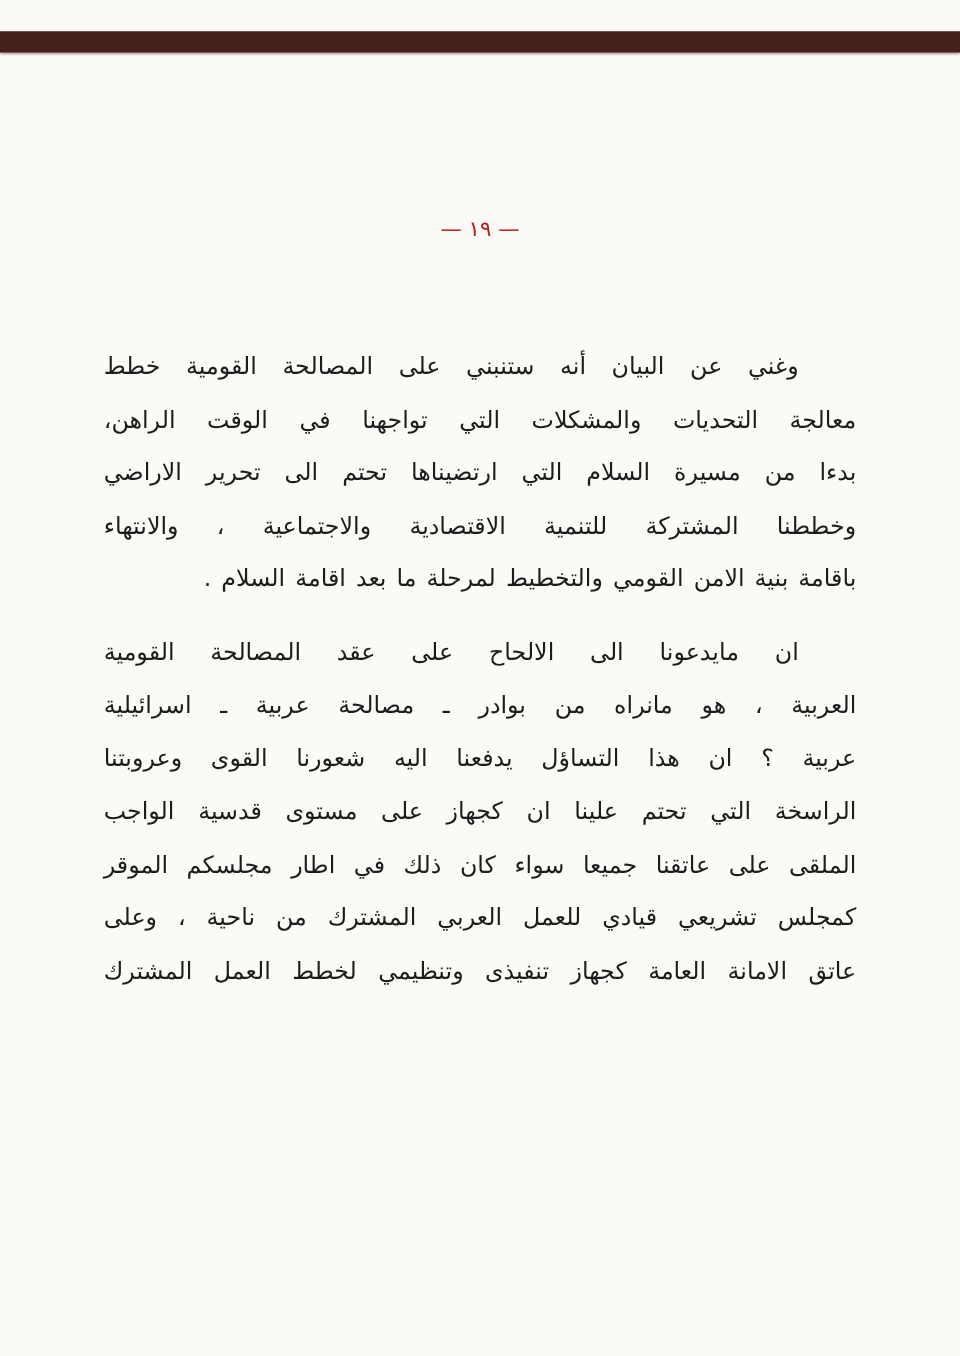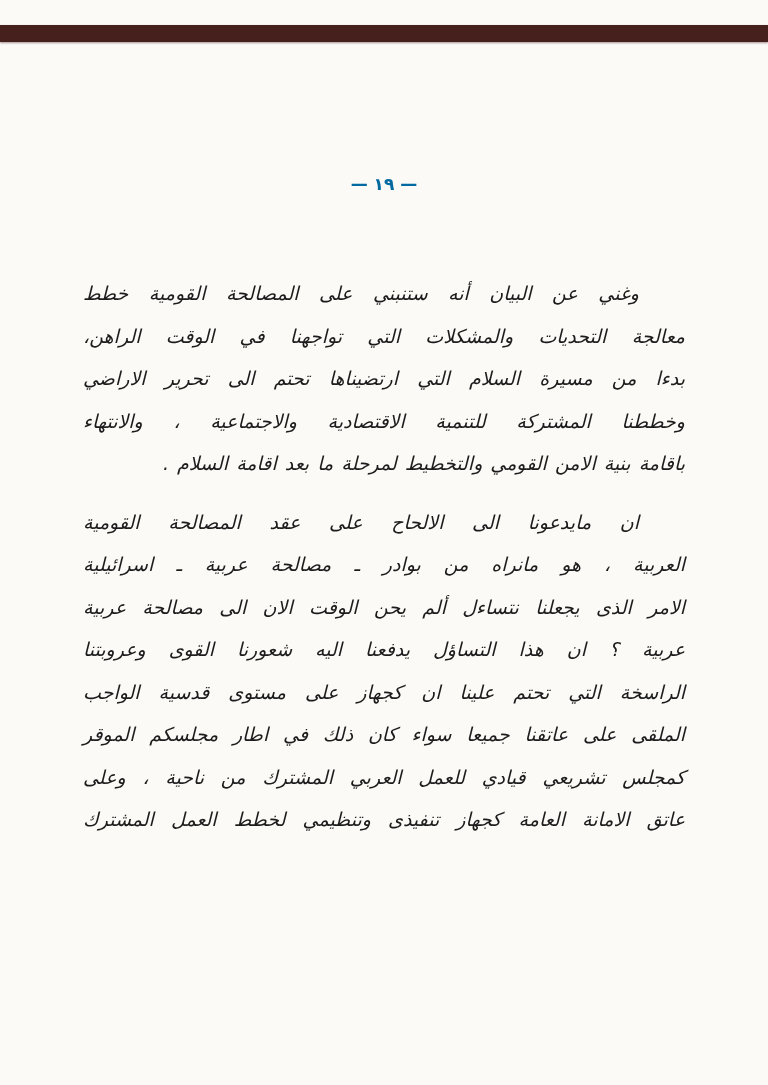--- a/index.html
+++ b/index.html
@@ -30,36 +30,34 @@
     box-shadow: 0 1px 2px rgba(60,20,20,0.45);
   }
   .page-number {
     position: absolute;
     top: 174px;
     left: 0;
     width: 100%;
     text-align: center;
     font-size: 17px;
     letter-spacing: 3px;
-    color: #0369a1;
+    color: #b91c1c;
     direction: rtl;
-    font-weight: bold;
   }
   .text-block {
     position: absolute;
     top: 272px;
     right: 83px;
     width: 602px;
     direction: rtl;
     color: #1c1c1c;
     font-size: 19px;
   }
   .paragraph {
     margin: 0 0 16px 0;
-    font-style: italic;
   }
   .line {
     line-height: 42.5px;
     text-align: justify;
     text-align-last: justify;
     word-spacing: 2px;
   }
   .line.para-first {
     padding-right: 46px;
   }
@@ -77,21 +75,20 @@
       <div class="paragraph">
         <div class="line para-first">وغني عن البيان أنه ستنبني على المصالحة القومية خطط</div>
         <div class="line">معالجة التحديات والمشكلات التي تواجهنا في الوقت الراهن،</div>
         <div class="line">بدءا من مسيرة السلام التي ارتضيناها تحتم الى تحرير الاراضي</div>
         <div class="line">وخططنا المشتركة للتنمية الاقتصادية والاجتماعية ، والانتهاء</div>
         <div class="line para-last">باقامة بنية الامن القومي والتخطيط لمرحلة ما بعد اقامة السلام .</div>
       </div>
       <div class="paragraph">
         <div class="line para-first">ان مايدعونا الى الالحاح على عقد المصالحة القومية</div>
         <div class="line">العربية ، هو مانراه من بوادر ـ مصالحة عربية ـ اسرائيلية</div>
-        <div class="line">الامر الذى يجعلنا نتساءل ألم يحن الوقت الان الى مصالحة عربية</div>
         <div class="line">عربية ؟ ان هذا التساؤل يدفعنا اليه شعورنا القوى وعروبتنا</div>
         <div class="line">الراسخة التي تحتم علينا ان كجهاز على مستوى قدسية الواجب</div>
         <div class="line">الملقى على عاتقنا جميعا سواء كان ذلك في اطار مجلسكم الموقر</div>
         <div class="line">كمجلس تشريعي قيادي للعمل العربي المشترك من ناحية ، وعلى</div>
         <div class="line">عاتق الامانة العامة كجهاز تنفيذى وتنظيمي لخطط العمل المشترك</div>
       </div>
     </div>
 </div>
 
 </body></html>

